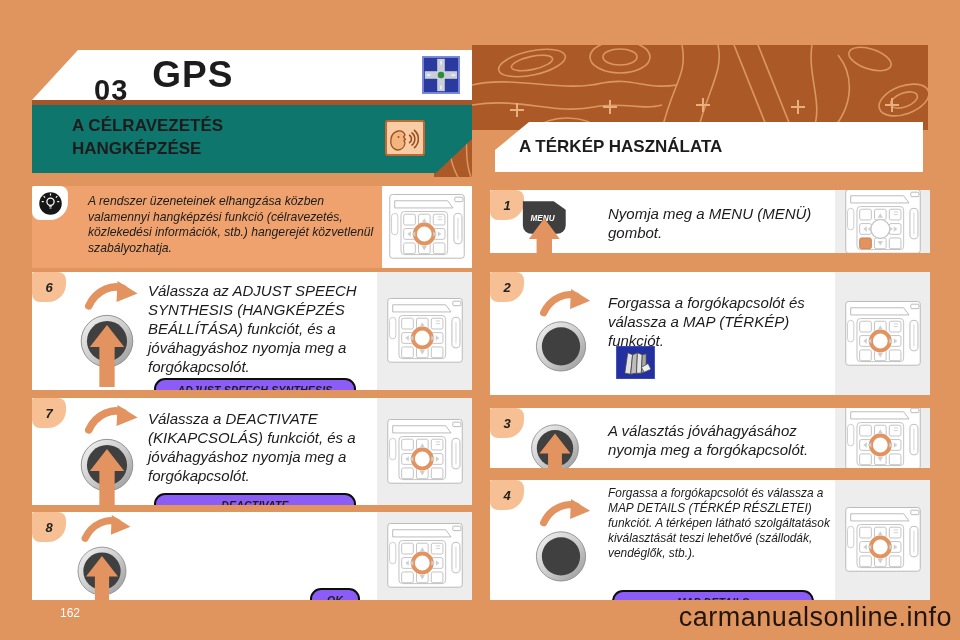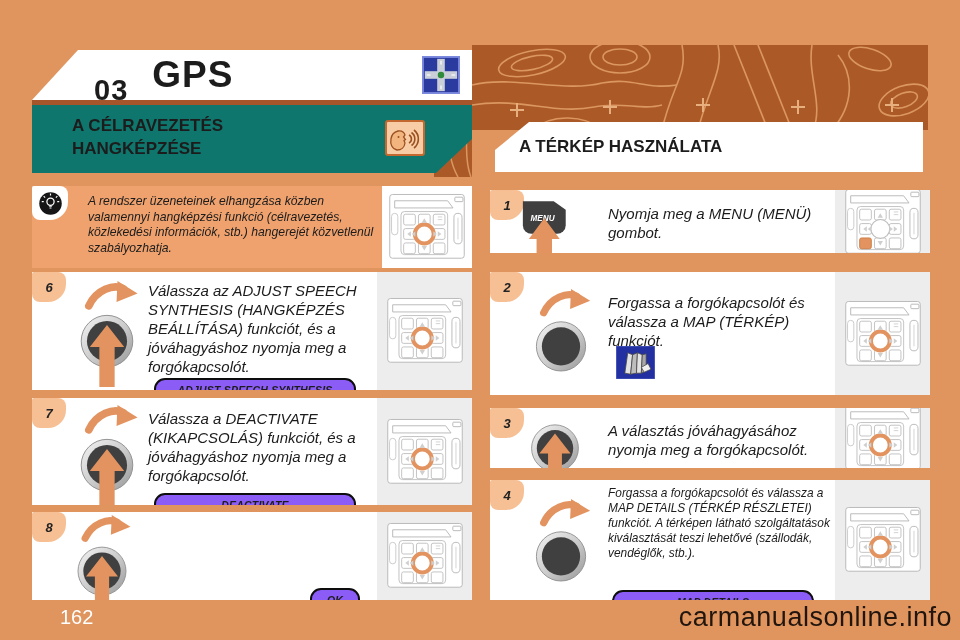--- a/index.html
+++ b/index.html
@@ -33,21 +33,21 @@
   .pill{position:absolute;height:19px;border:2px solid #0d0d0d;border-radius:11px;background:#8b5cf6;
     display:flex;align-items:center;justify-content:center;font-size:10.5px;font-weight:bold;letter-spacing:.2px;margin-top:16px;}
   .gray-panel{position:absolute;right:0;top:0;bottom:0;width:95px;background:#ededed;
     display:flex;align-items:center;justify-content:center;}
   .white-panel{position:absolute;right:0;top:0;bottom:0;width:90px;background:#fff;
     display:flex;align-items:center;justify-content:center;}
   #note-box{background:#efa26e;}
   #note-box .note-badge{position:absolute;left:0;top:0;width:36px;height:34px;background:#fff;
     border-radius:2px 8px 18px 8px;display:flex;align-items:center;justify-content:center;}
   #note-box .note-text{position:absolute;left:56px;top:8px;width:288px;font-size:12.2px;line-height:1.28;}
-  #page-num{left:60px;top:606px;color:#fff;font-size:20px;}
+  #page-num{left:60px;top:606px;color:#fff;font-size:12px;}
   #watermark{right:8px;top:602px;font-size:27px;color:#000000;opacity:.85;letter-spacing:.5px;}
   .knob-slot{position:absolute;}
 </style>
 </head>
 <body>
 
 <div id="page">
 
   <div class="abs" style="left:472px;top:45px;width:456px;height:85px;">
     <svg width="456" height="85" viewBox="0 0 456 85">

